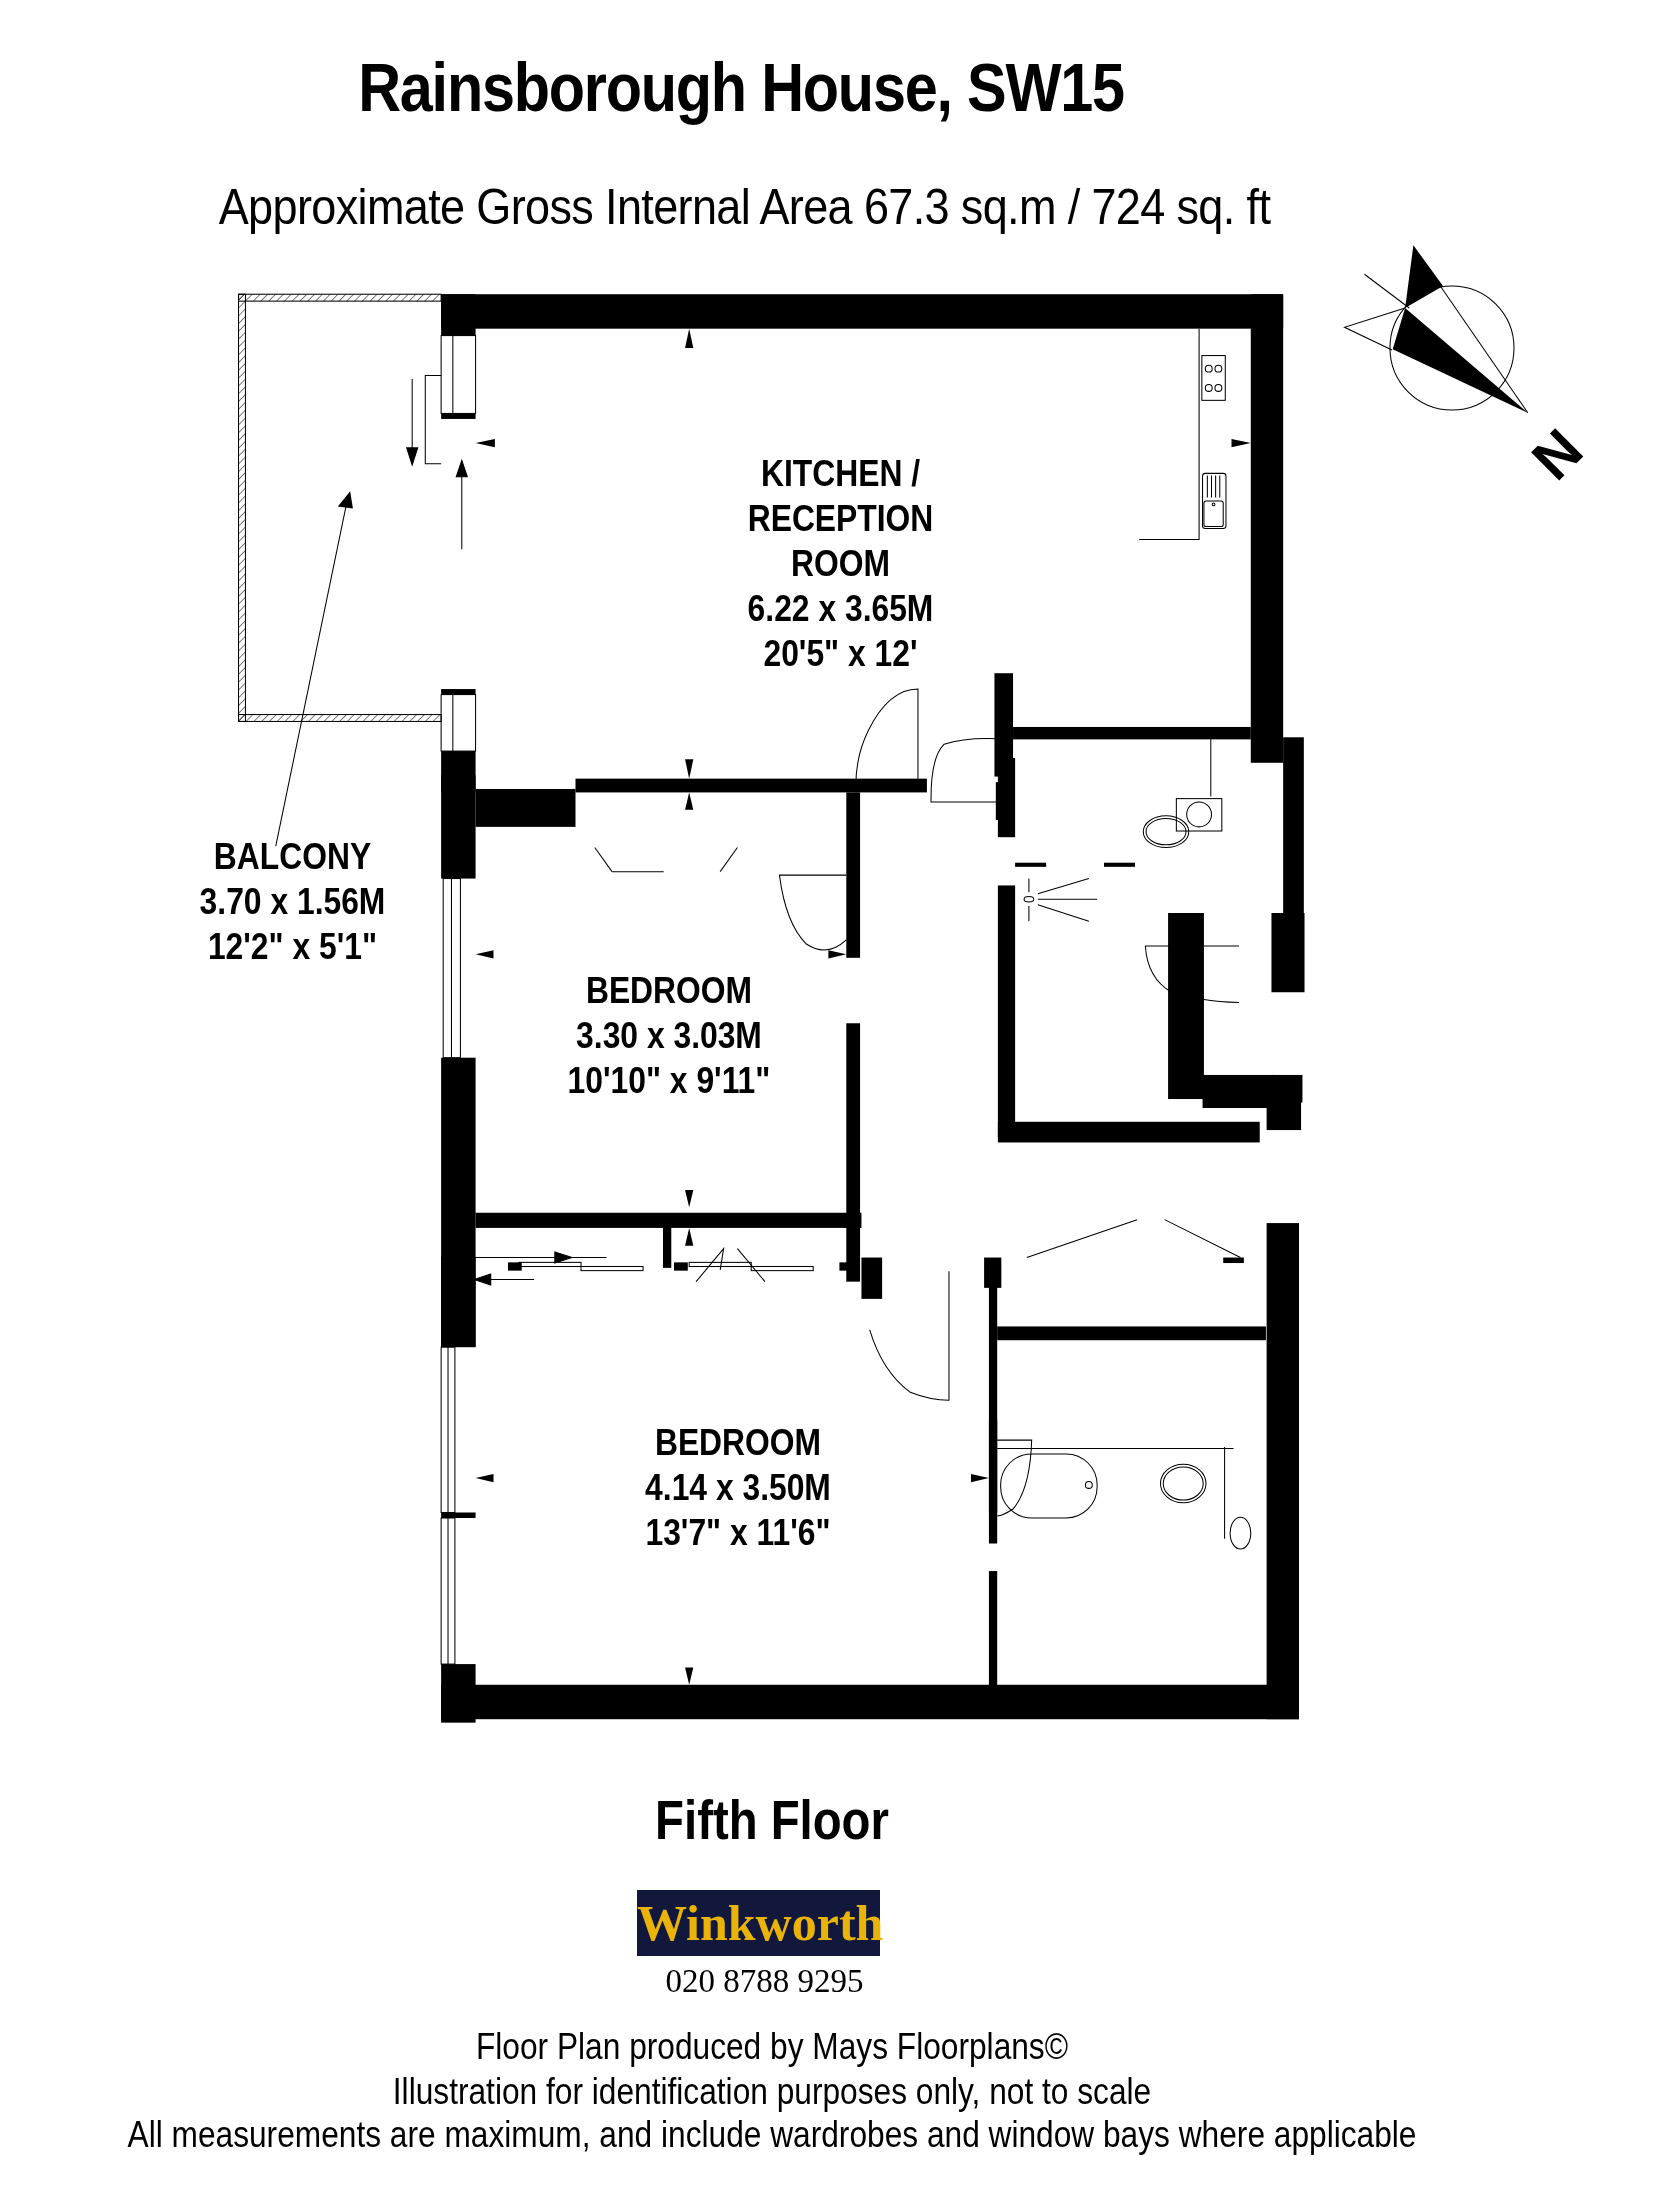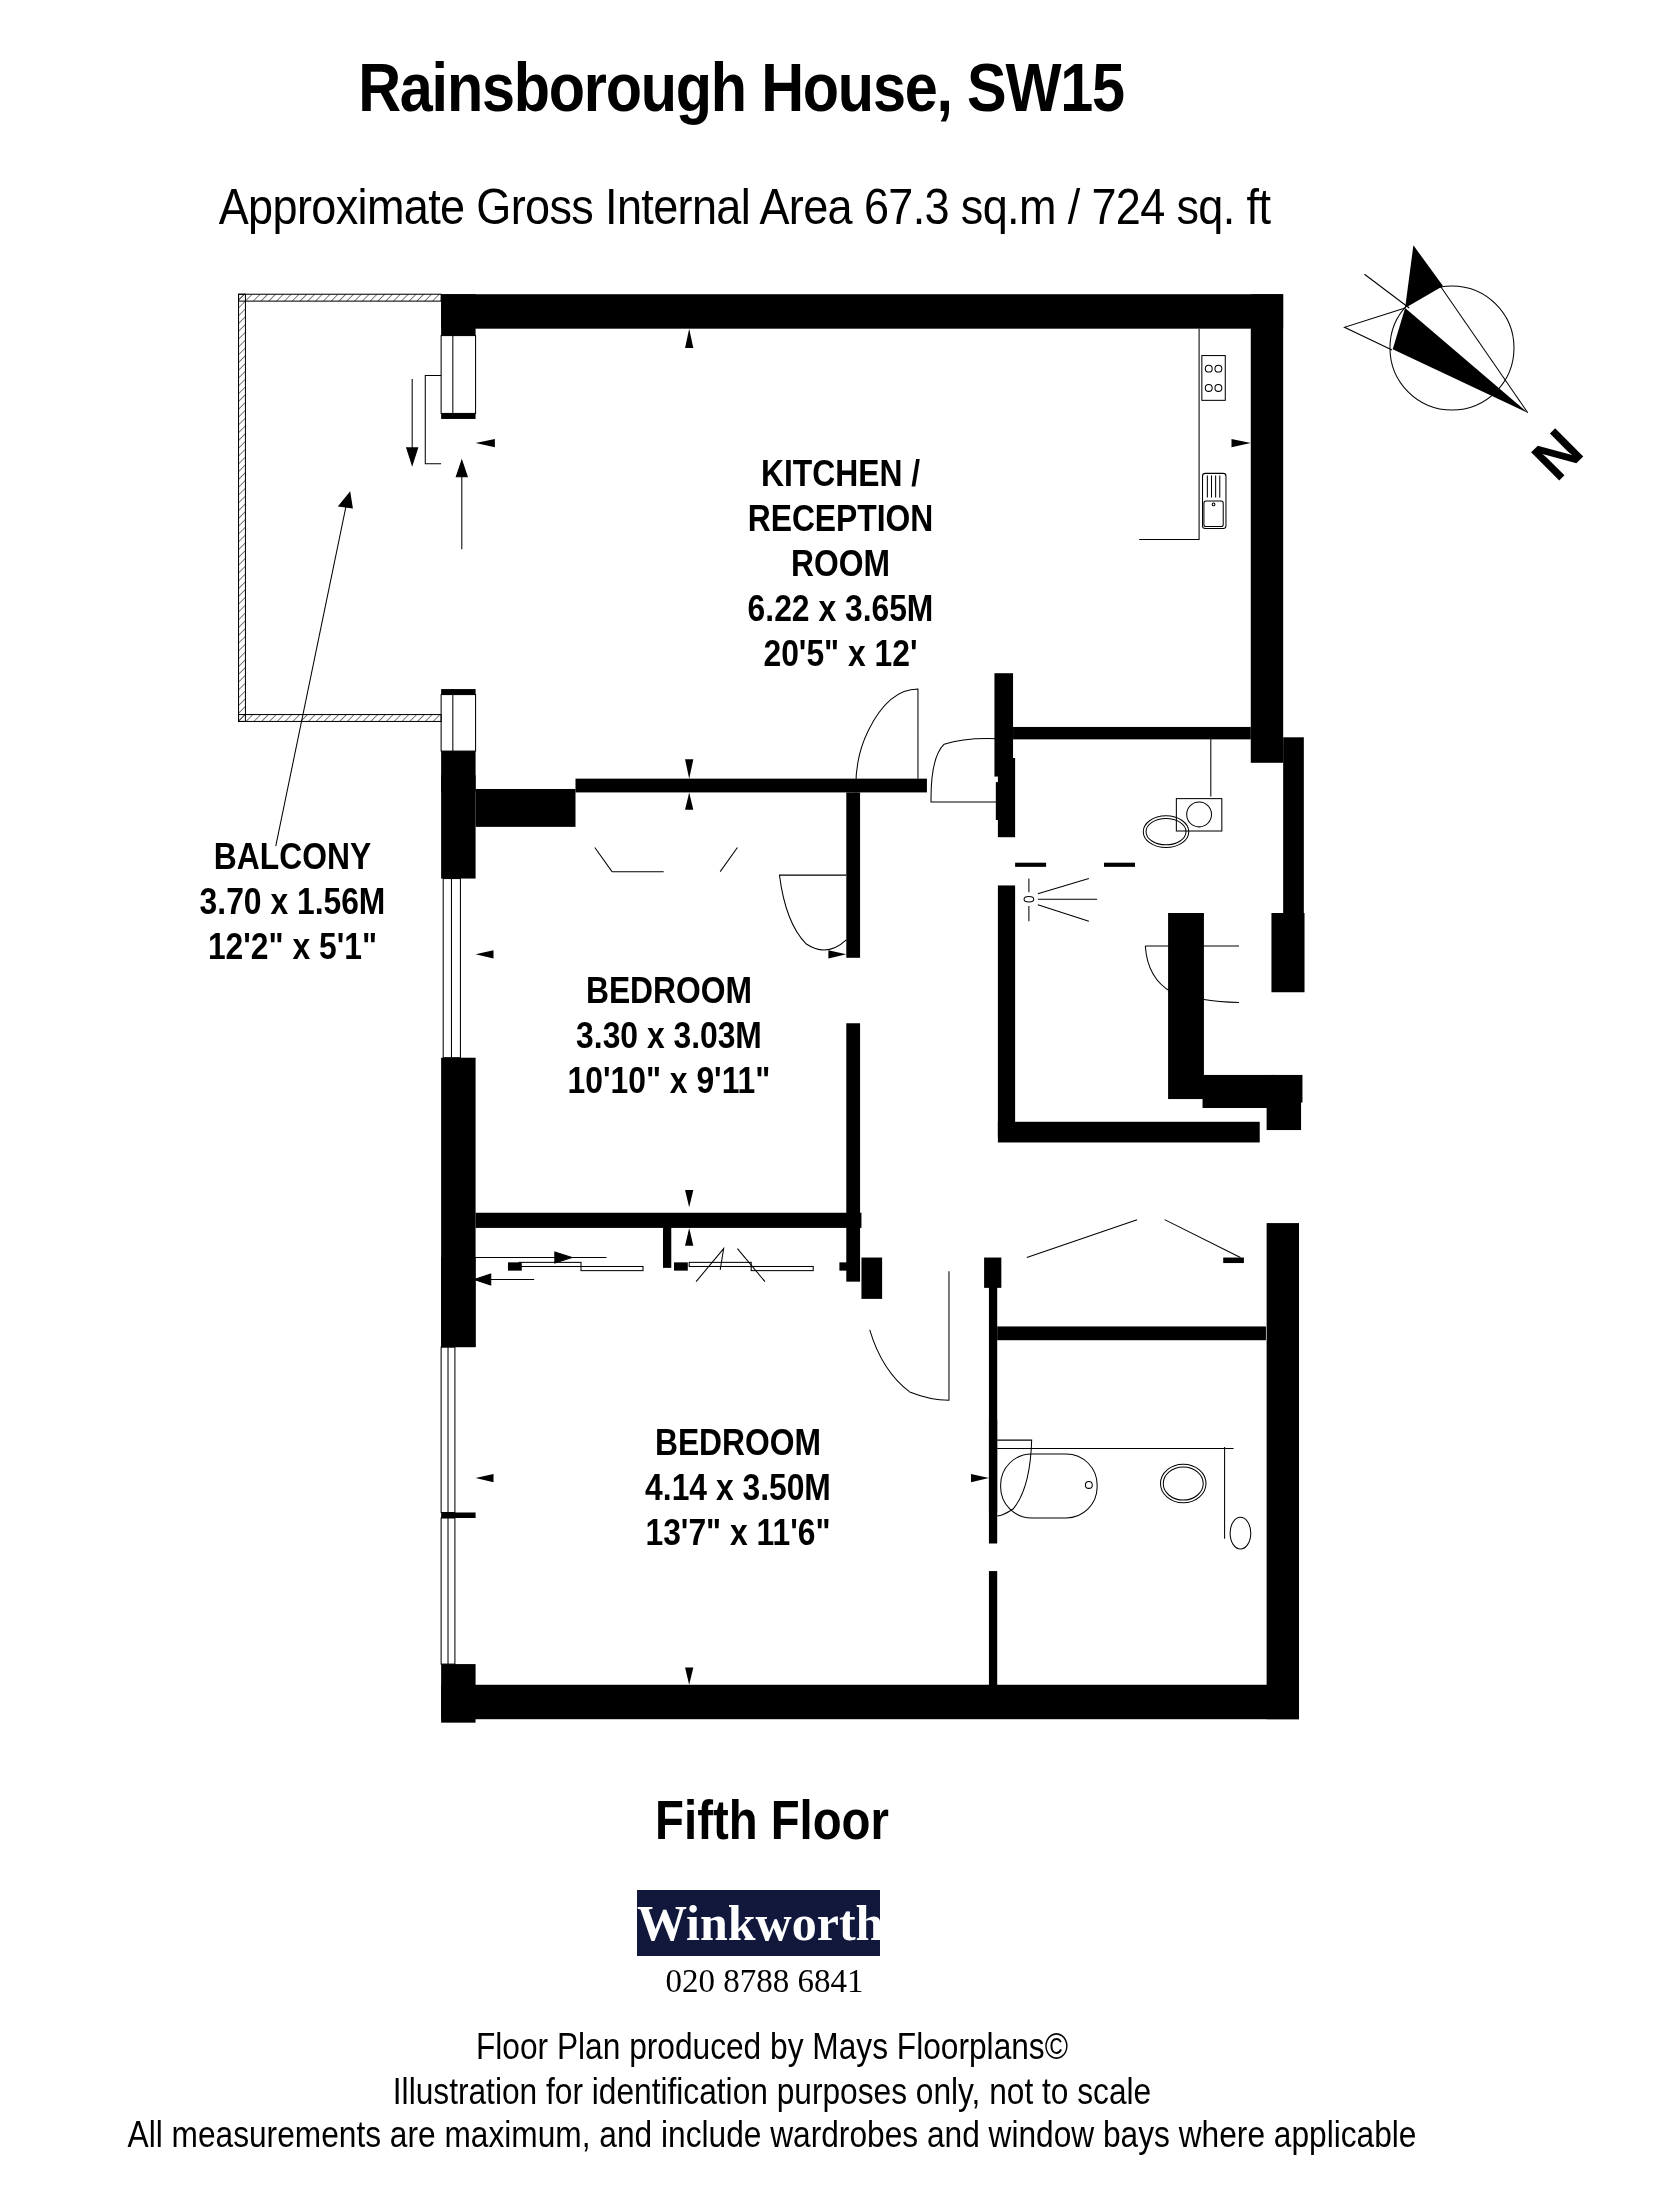--- a/index.html
+++ b/index.html
@@ -2,21 +2,21 @@
 <html style="font-size:11px"><head>
   <meta charset="utf-8">
   <style>
     html, body { margin: 0; padding: 0; background: #ffffff; }
     body { width: 1654px; height: 2205px; position: relative; overflow: hidden; font-family: "Liberation Sans", sans-serif; color: #000; }
     .title { position: absolute; left: 0; width: 1482px; top: 48px; text-align: center; font-weight: bold; font-size: 69px; letter-spacing: -1.4px; transform: scaleX(0.86); transform-origin: center; }
     .subtitle { position: absolute; left: 0; width: 1489px; top: 178px; text-align: center; font-size: 50px; letter-spacing: -0.7px; transform: scaleX(0.9); transform-origin: center; }
     svg.plan { position: absolute; left: 0; top: 0; width: 1654px; height: 2205px; }
     .room-label { position: absolute; text-align: center; font-weight: bold; font-size: 37px; line-height: 45px; transform: scaleX(0.86); }
     .floor-name { position: absolute; left: 0; width: 1544px; top: 1788px; text-align: center; font-weight: bold; font-size: 55px; transform: scaleX(0.86); }
-    .brand { position: absolute; left: 637px; top: 1890px; width: 243px; height: 66px; background: #11183c; color: #ffffff; font-family: "Liberation Serif", serif; font-weight: bold; font-size: 50px; line-height: 66px; text-align: center; }
+    .brand { position: absolute; left: 637px; top: 1890px; width: 243px; height: 66px; background: #11183c; color: #eab308; font-family: "Liberation Serif", serif; font-weight: bold; font-size: 50px; line-height: 66px; text-align: center; }
     .phone { position: absolute; left: 620px; top: 1963px; width: 289px; text-align: center; font-family: "Liberation Serif", serif; font-size: 33px; }
     .disclaimer { position: absolute; left: 0; width: 1544px; text-align: center; font-size: 36px; transform: scaleX(0.88); transform-origin: center; }
   </style>
 </head>
 <body>
 
 <div class="title">Rainsborough House, SW15</div>
 <div class="subtitle">Approximate Gross Internal Area 67.3 sq.m  /  724 sq. ft</div>
 
 <svg class="plan" viewBox="0 0 2400 3200" xmlns="http://www.w3.org/2000/svg">
@@ -248,18 +248,18 @@
 
 <div class="room-label" style="left:600px; top:1420px; width:276px;">
   <div>BEDROOM</div>
   <div>4.14 x 3.50M</div>
   <div>13'7" x 11'6"</div>
 </div>
 
 <div class="floor-name">Fifth Floor</div>
 
 <div class="brand">Winkworth</div>
-<div class="phone">020 8788 6841</div>
+<div class="phone">020 8788 9295</div>
 
 <div class="disclaimer" style="top:2026px;">Floor Plan produced by Mays Floorplans©</div>
 <div class="disclaimer" style="top:2071px;">Illustration for identification purposes only, not to scale</div>
 <div class="disclaimer" style="top:2114px;">All measurements are maximum, and include wardrobes and window bays where applicable</div>
 
 
 </body></html>

